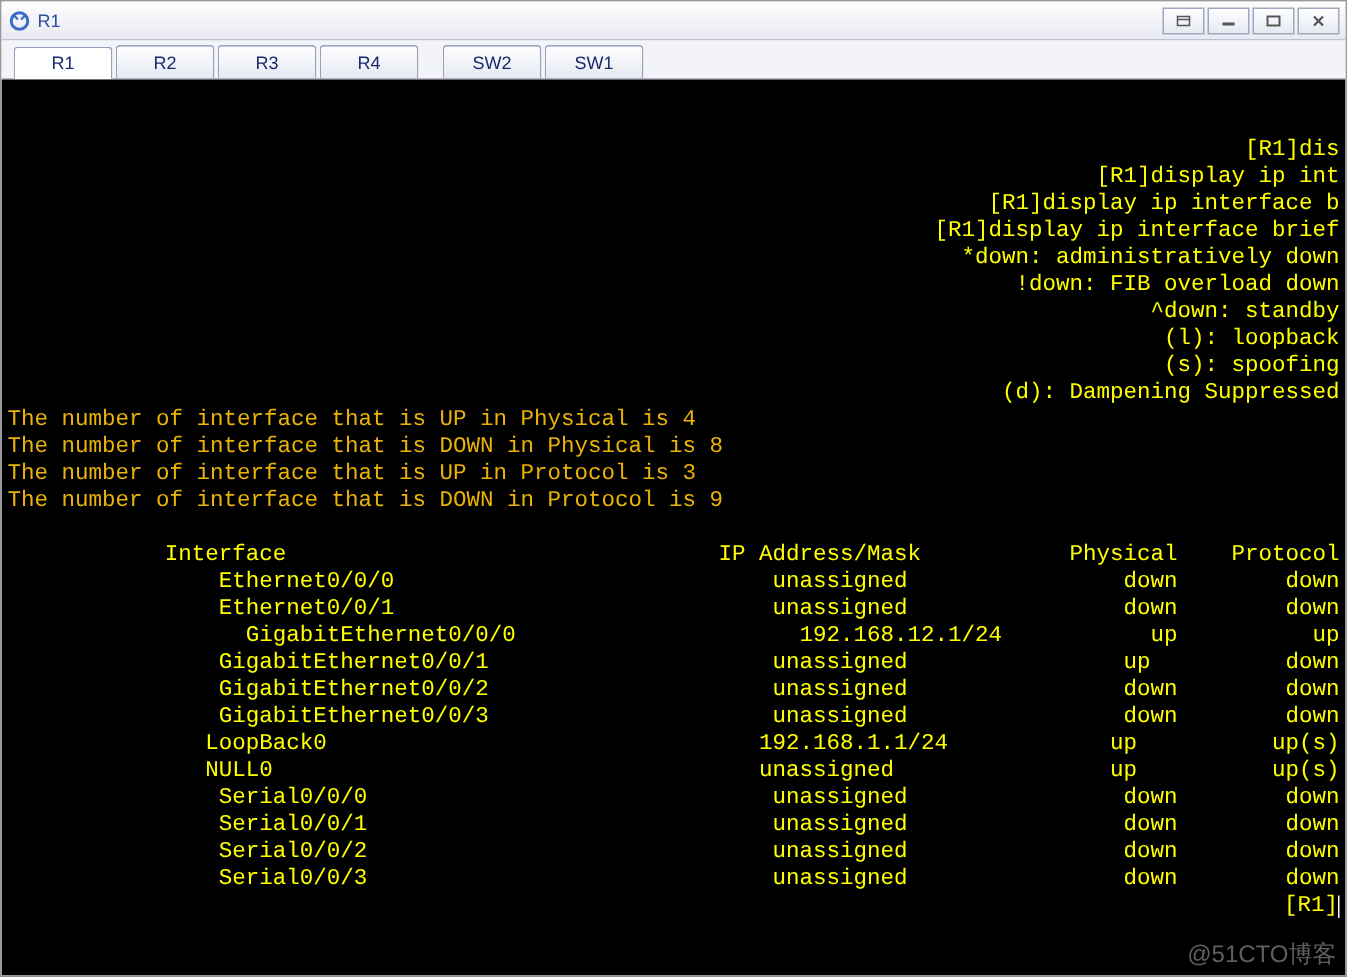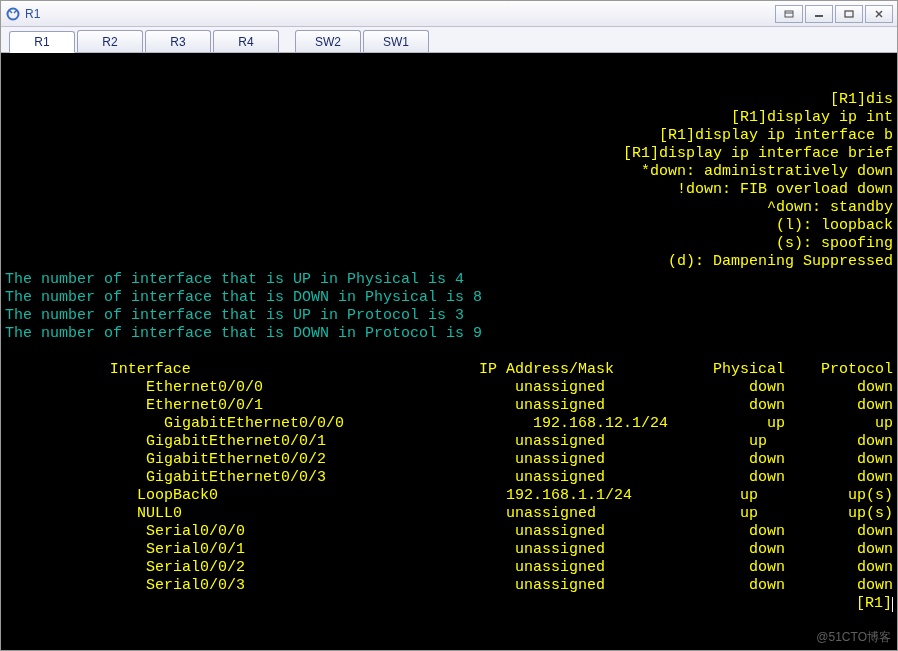--- a/index.html
+++ b/index.html
@@ -71,28 +71,28 @@
     font-family: "Courier New", monospace;
     font-size: 15px;
     line-height: 18px;
     padding: 2px 4px;
     white-space: pre;
     height: calc(651px - 26px - 26px - 2px);
     overflow: hidden;
     position: relative;
   }
   .terminal .yellow { color: #ffff00; text-align: right; }
-  .terminal .cyan  { color: #14b8a6; }
+  .terminal .cyan  { color: #eab308; }
   .watermark {
     position: absolute;
     right: 6px;
     bottom: 4px;
     color: #888;
     font-family: sans-serif;
-    font-size: 12px;
+    font-size: 16px;
     opacity: .7;
   }
   .cursor {
     display:inline-block;
     width:1px;
     height:15px;
     background:#fff;
     vertical-align:text-bottom;
   }
 </style>

